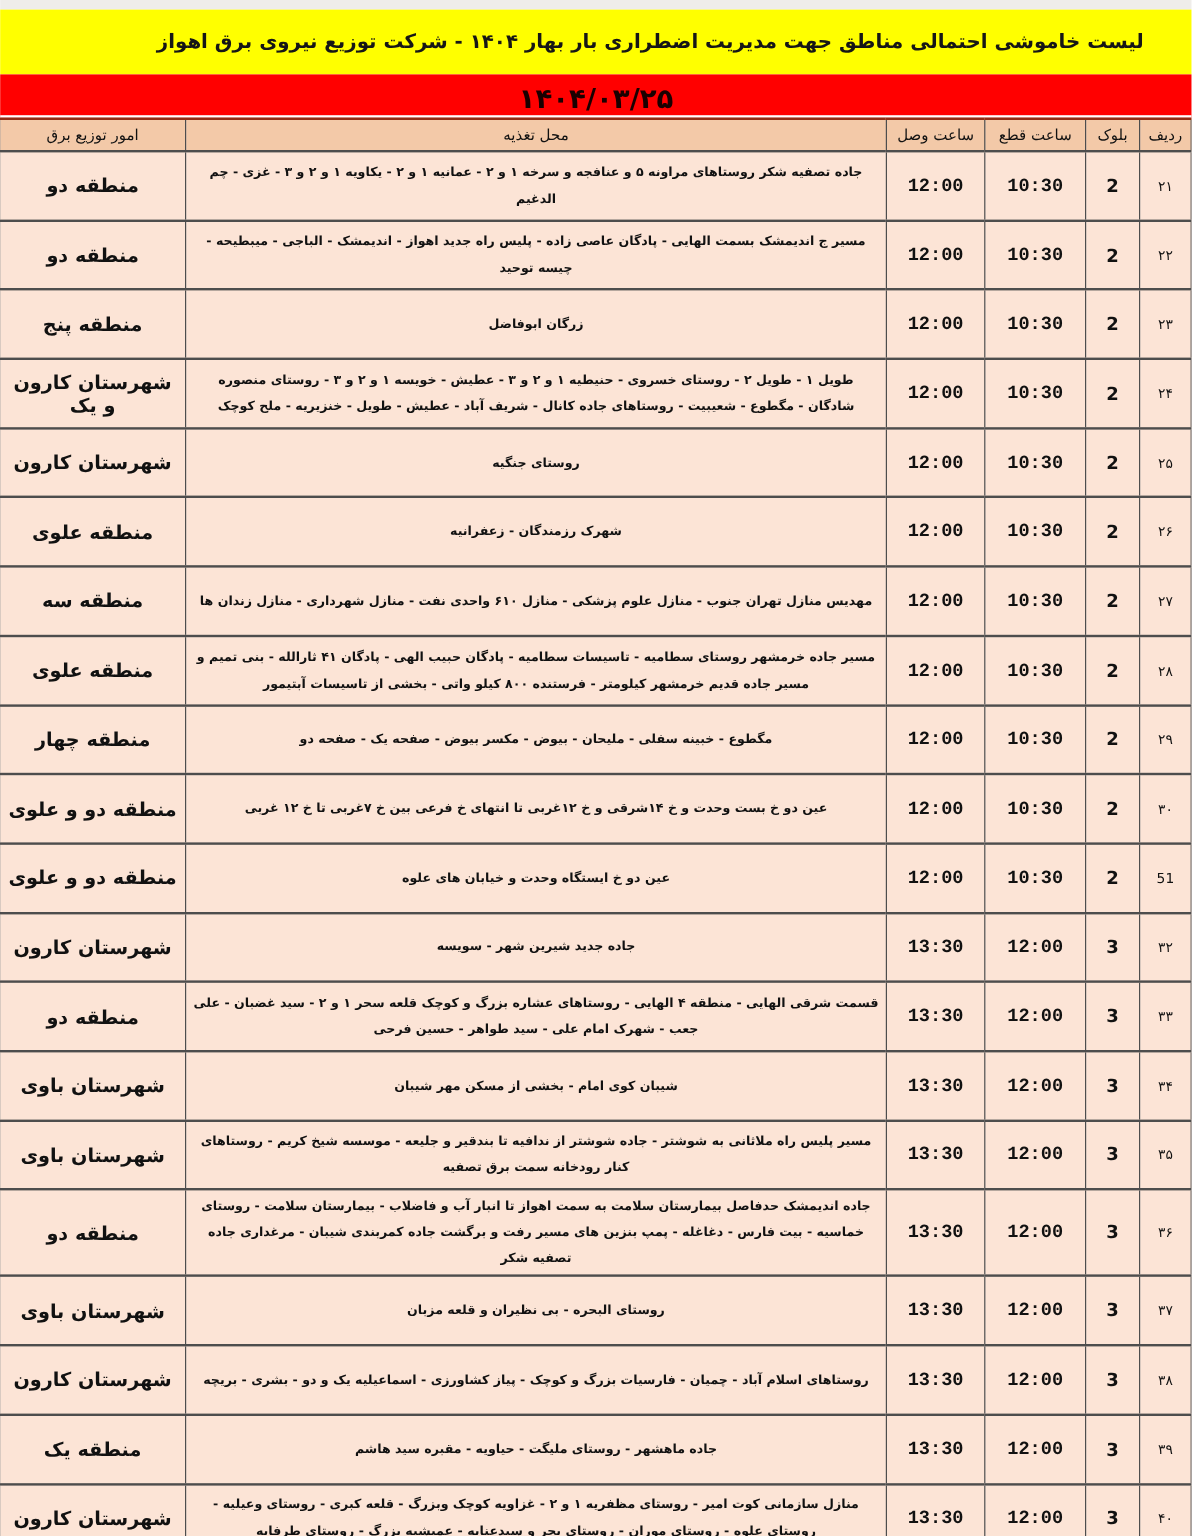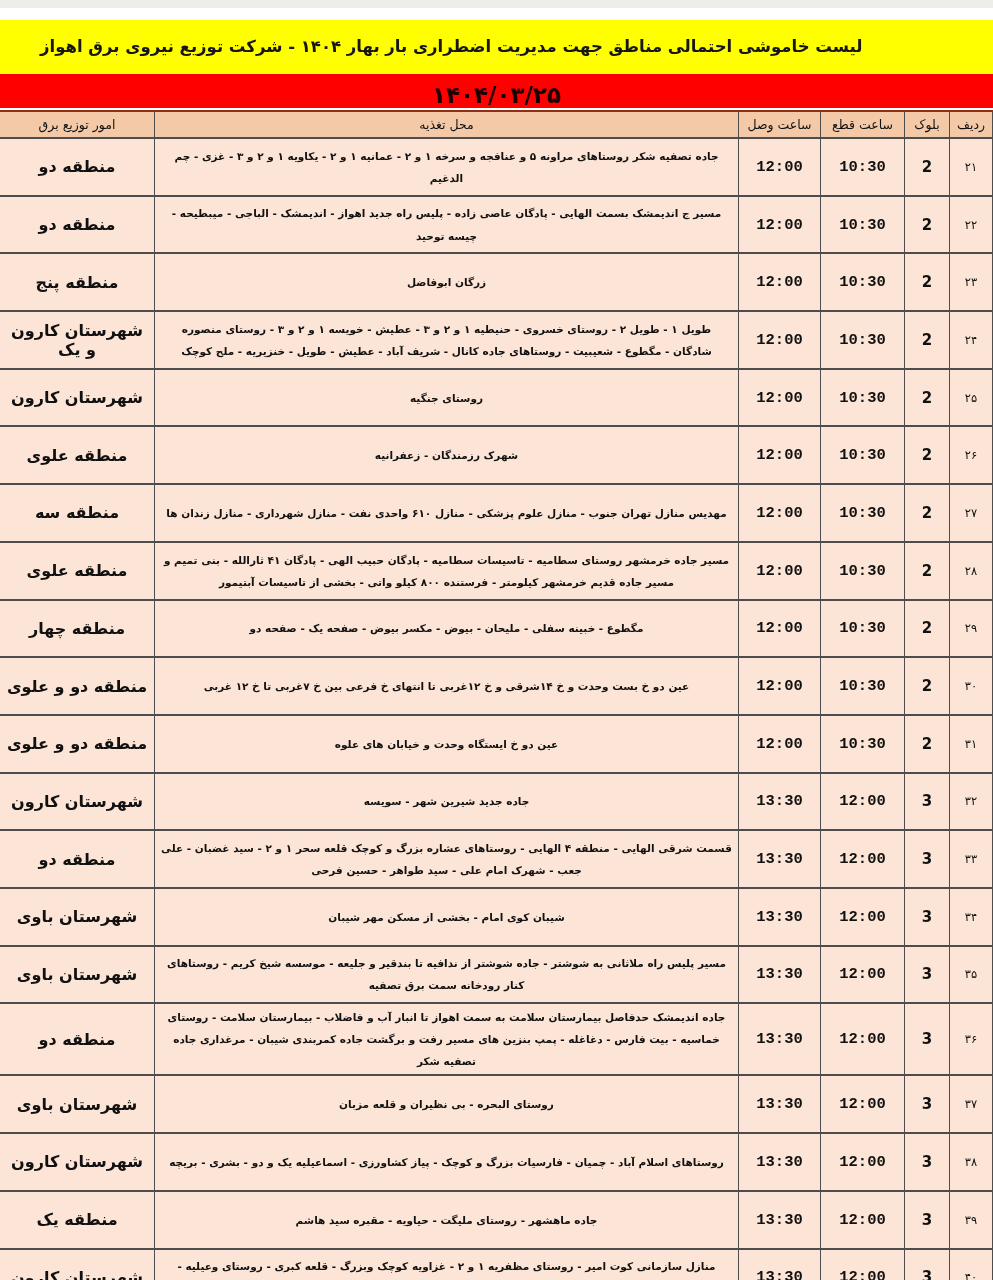--- a/index.html
+++ b/index.html
@@ -14,23 +14,22 @@
   html,body{width:993px;background:#ffffff;}
   body{
     font-family:"DejaVu Sans","Liberation Sans",sans-serif;
     color:var(--text);
     width:993px;height:1280px;overflow:hidden;
   }
   .top-strip{height:8px;width:100%;background:#efedea;}
   .title-banner{
     background:var(--title-bg);
     height:54px;width:100%;
-    display:flex;align-items:center;justify-content:flex-end;
+    display:flex;align-items:center;justify-content:flex-start;
     text-align:center;
-    margin-top:12px;
   }
   .title-banner .title-text{
     font-size:16.5px;font-weight:bold;color:#161616;
     padding:0 40px;line-height:1.3;
   }
   .date-banner{
     background:var(--date-bg);
     height:36px;width:100%;
     display:flex;align-items:flex-end;justify-content:center;
     border-bottom:2px solid #ffffff;
@@ -189,21 +188,21 @@
   <tr>
     <td class="cell-row-number">۳۰</td>
     <td class="cell-block">2</td>
     <td class="cell-time">10:30</td>
     <td class="cell-time">12:00</td>
     <td class="cell-feed-location">عین دو خ بست وحدت و خ ۱۴شرقی و خ ۱۲غربی تا انتهای خ فرعی بین خ ۷غربی تا خ ۱۲ غربی</td>
     <td class="cell-distribution-area">منطقه دو و علوی</td>
   </tr>
 
   <tr>
-    <td class="cell-row-number">۳۱</td>
+    <td class="cell-row-number">51</td>
     <td class="cell-block">2</td>
     <td class="cell-time">10:30</td>
     <td class="cell-time">12:00</td>
     <td class="cell-feed-location">عین دو خ ایستگاه وحدت و خیابان های علوه</td>
     <td class="cell-distribution-area">منطقه دو و علوی</td>
   </tr>
 
   <tr>
     <td class="cell-row-number">۳۲</td>
     <td class="cell-block">3</td>

